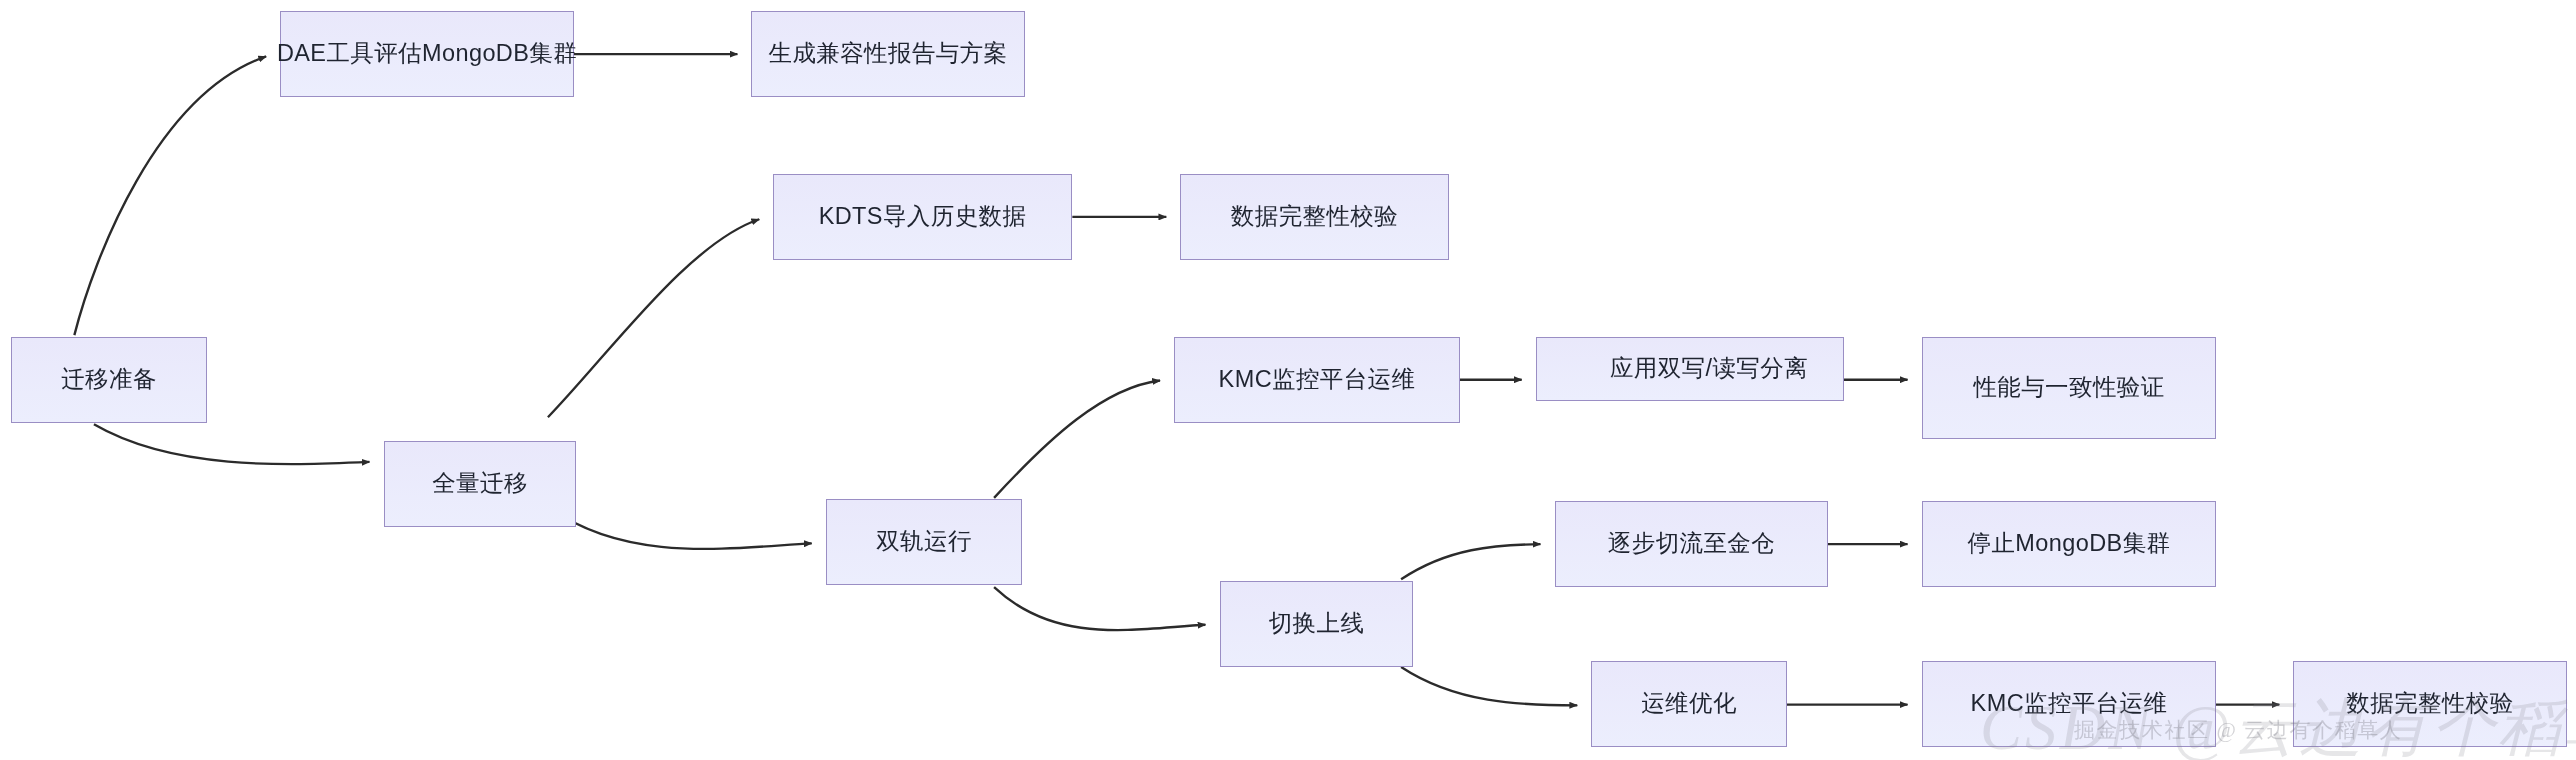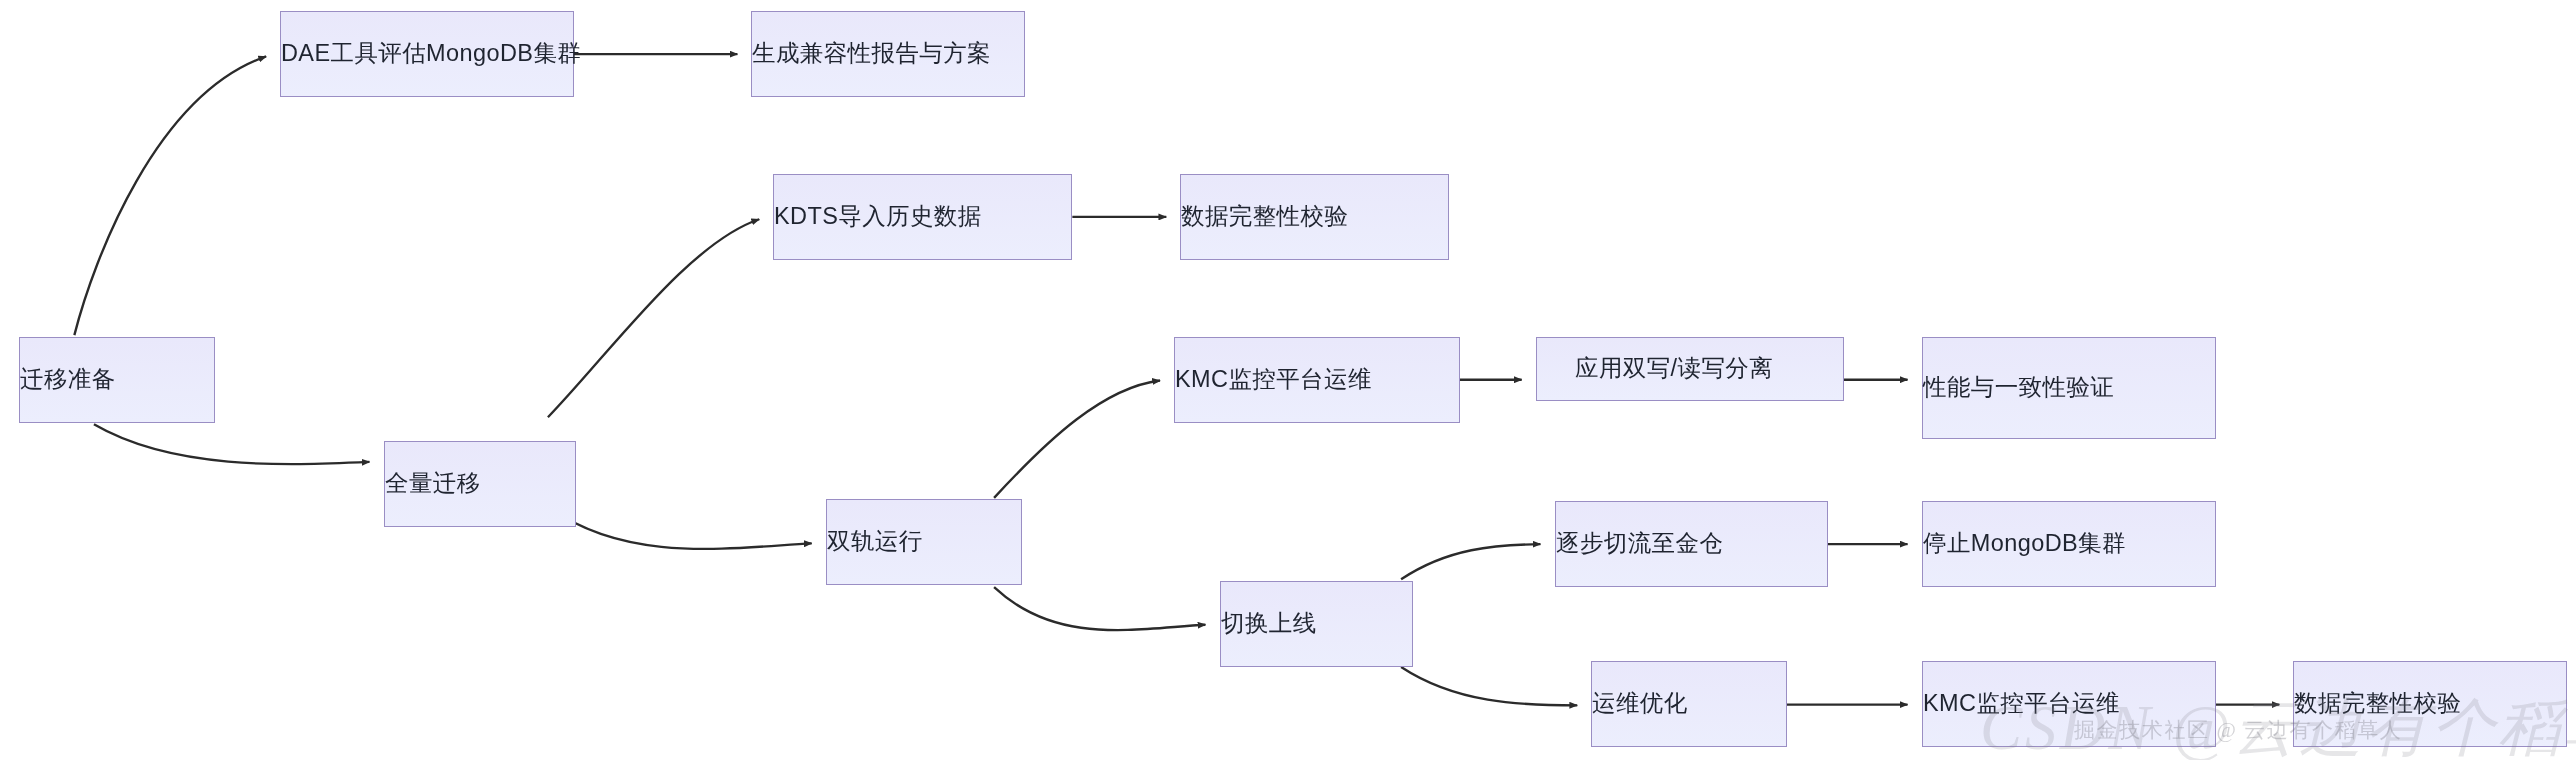--- a/index.html
+++ b/index.html
@@ -21,21 +21,21 @@
     top: 0;
     width: 2576px;
     height: 761px;
     pointer-events: none;
   }
   .node {
     position: absolute;
     box-sizing: border-box;
     display: flex;
     align-items: center;
-    justify-content: flex-start;
+    justify-content: center;
     background: #ebeafc;
     background: linear-gradient(180deg, #e9e8fb 0%, #eceefd 100%);
     border: 1.6px solid #9a8ec4;
     color: #1f2430;
     font-size: 23.5px;
     line-height: 1.1;
     letter-spacing: 0.4px;
     white-space: nowrap;
     z-index: 2;
   }
@@ -83,21 +83,21 @@
         <path d="M 1270 750 C 1350 825, 1450 803, 1540 798"></path>
         <path d="M 1790 740 C 1850 700, 1910 696, 1968 695"></path>
         <path d="M 2335 695 L 2437 695"></path>
         <path d="M 1790 852 C 1860 898, 1940 901, 2015 901"></path>
         <path d="M 2283 900 L 2437 900"></path>
         <path d="M 2830 900 L 2912 900"></path>
       </g>
   </svg>
 
   <div id="node-layer">
-      <div class="node" style="left: 11px; top: 337px; width: 196px; height: 86px; margin-left: 8px;">
+      <div class="node" style="left: 11px; top: 337px; width: 196px; height: 86px;">
         <span>迁移准备</span>
       </div>
       <div class="node" style="left: 280px; top: 11px; width: 294px; height: 86px;">
         <span>DAE工具评估MongoDB集群</span>
       </div>
       <div class="node" style="left: 751px; top: 11px; width: 274px; height: 86px;">
         <span>生成兼容性报告与方案</span>
       </div>
       <div class="node" style="left: 384px; top: 441px; width: 192px; height: 86px;">
         <span>全量迁移</span>

